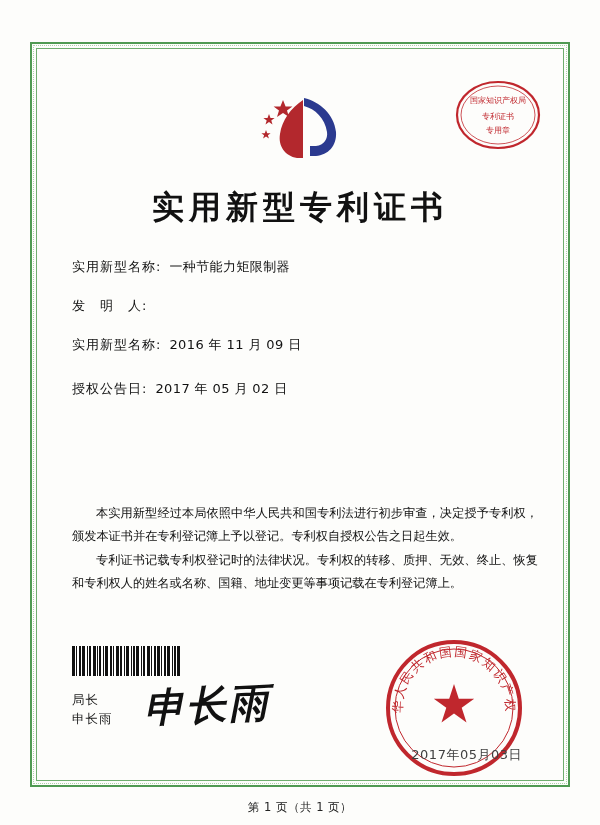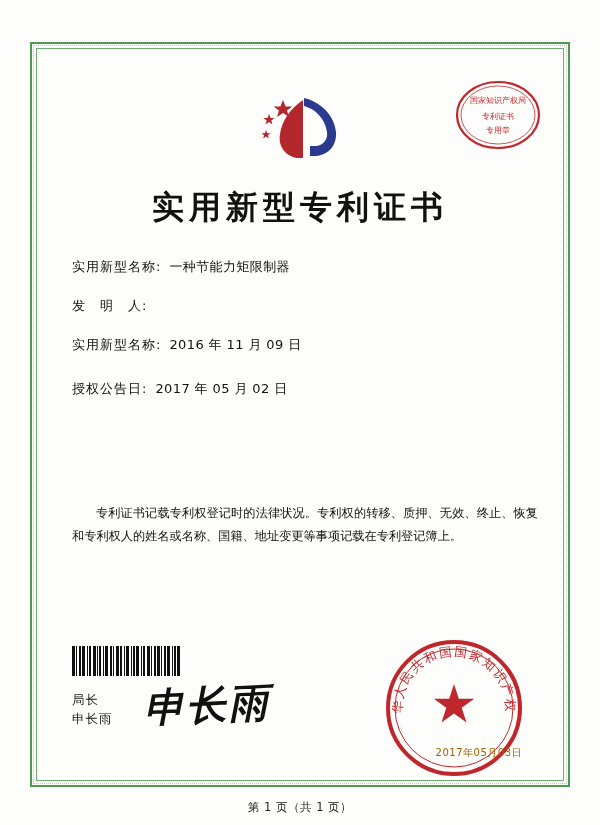--- a/index.html
+++ b/index.html
@@ -187,22 +187,22 @@
     position: absolute;
     right: 18px;
     top: 560px;
     width: 140px;
     height: 140px;
   }
   .seal-date {
     position: absolute;
     right: 20px;
     top: 668px;
-    font-size: 10px;
-    color: #a16207;
+    font-size: 13px;
+    color: #404040;
     letter-spacing: .5px;
     font-family: "DejaVu Sans", "Liberation Sans", sans-serif;
     margin-left: 36px;
   }
 
   
   .footer {
     position: absolute;
     left: 0;
     right: 0;
@@ -263,20 +263,21 @@
         <span class="field-label">实用新型名称:</span>
         <span class="field-value">2016 年 11 月 09 日</span>
       </div>
       <div class="field-row">
         <span class="field-label">授权公告日:</span>
         <span class="field-value">2017 年 05 月 02 日</span>
       </div>
     </div>
 
     <div class="body-text">
+      <p>本实用新型经过本局依照中华人民共和国专利法进行初步审查，决定授予专利权，颁发本证书并在专利登记簿上予以登记。专利权自授权公告之日起生效。</p>
       <p>专利证书记载专利权登记时的法律状况。专利权的转移、质押、无效、终止、恢复和专利权人的姓名或名称、国籍、地址变更等事项记载在专利登记簿上。</p>
     </div>
 
     <div class="barcode">
       <i style="width:3px"></i>
         <i style="width:1px;background:#fff"></i>
         <i style="width:1px"></i>
         <i style="width:2px;background:#fff"></i>
       <i style="width:2px"></i>
         <i style="width:1px;background:#fff"></i>

